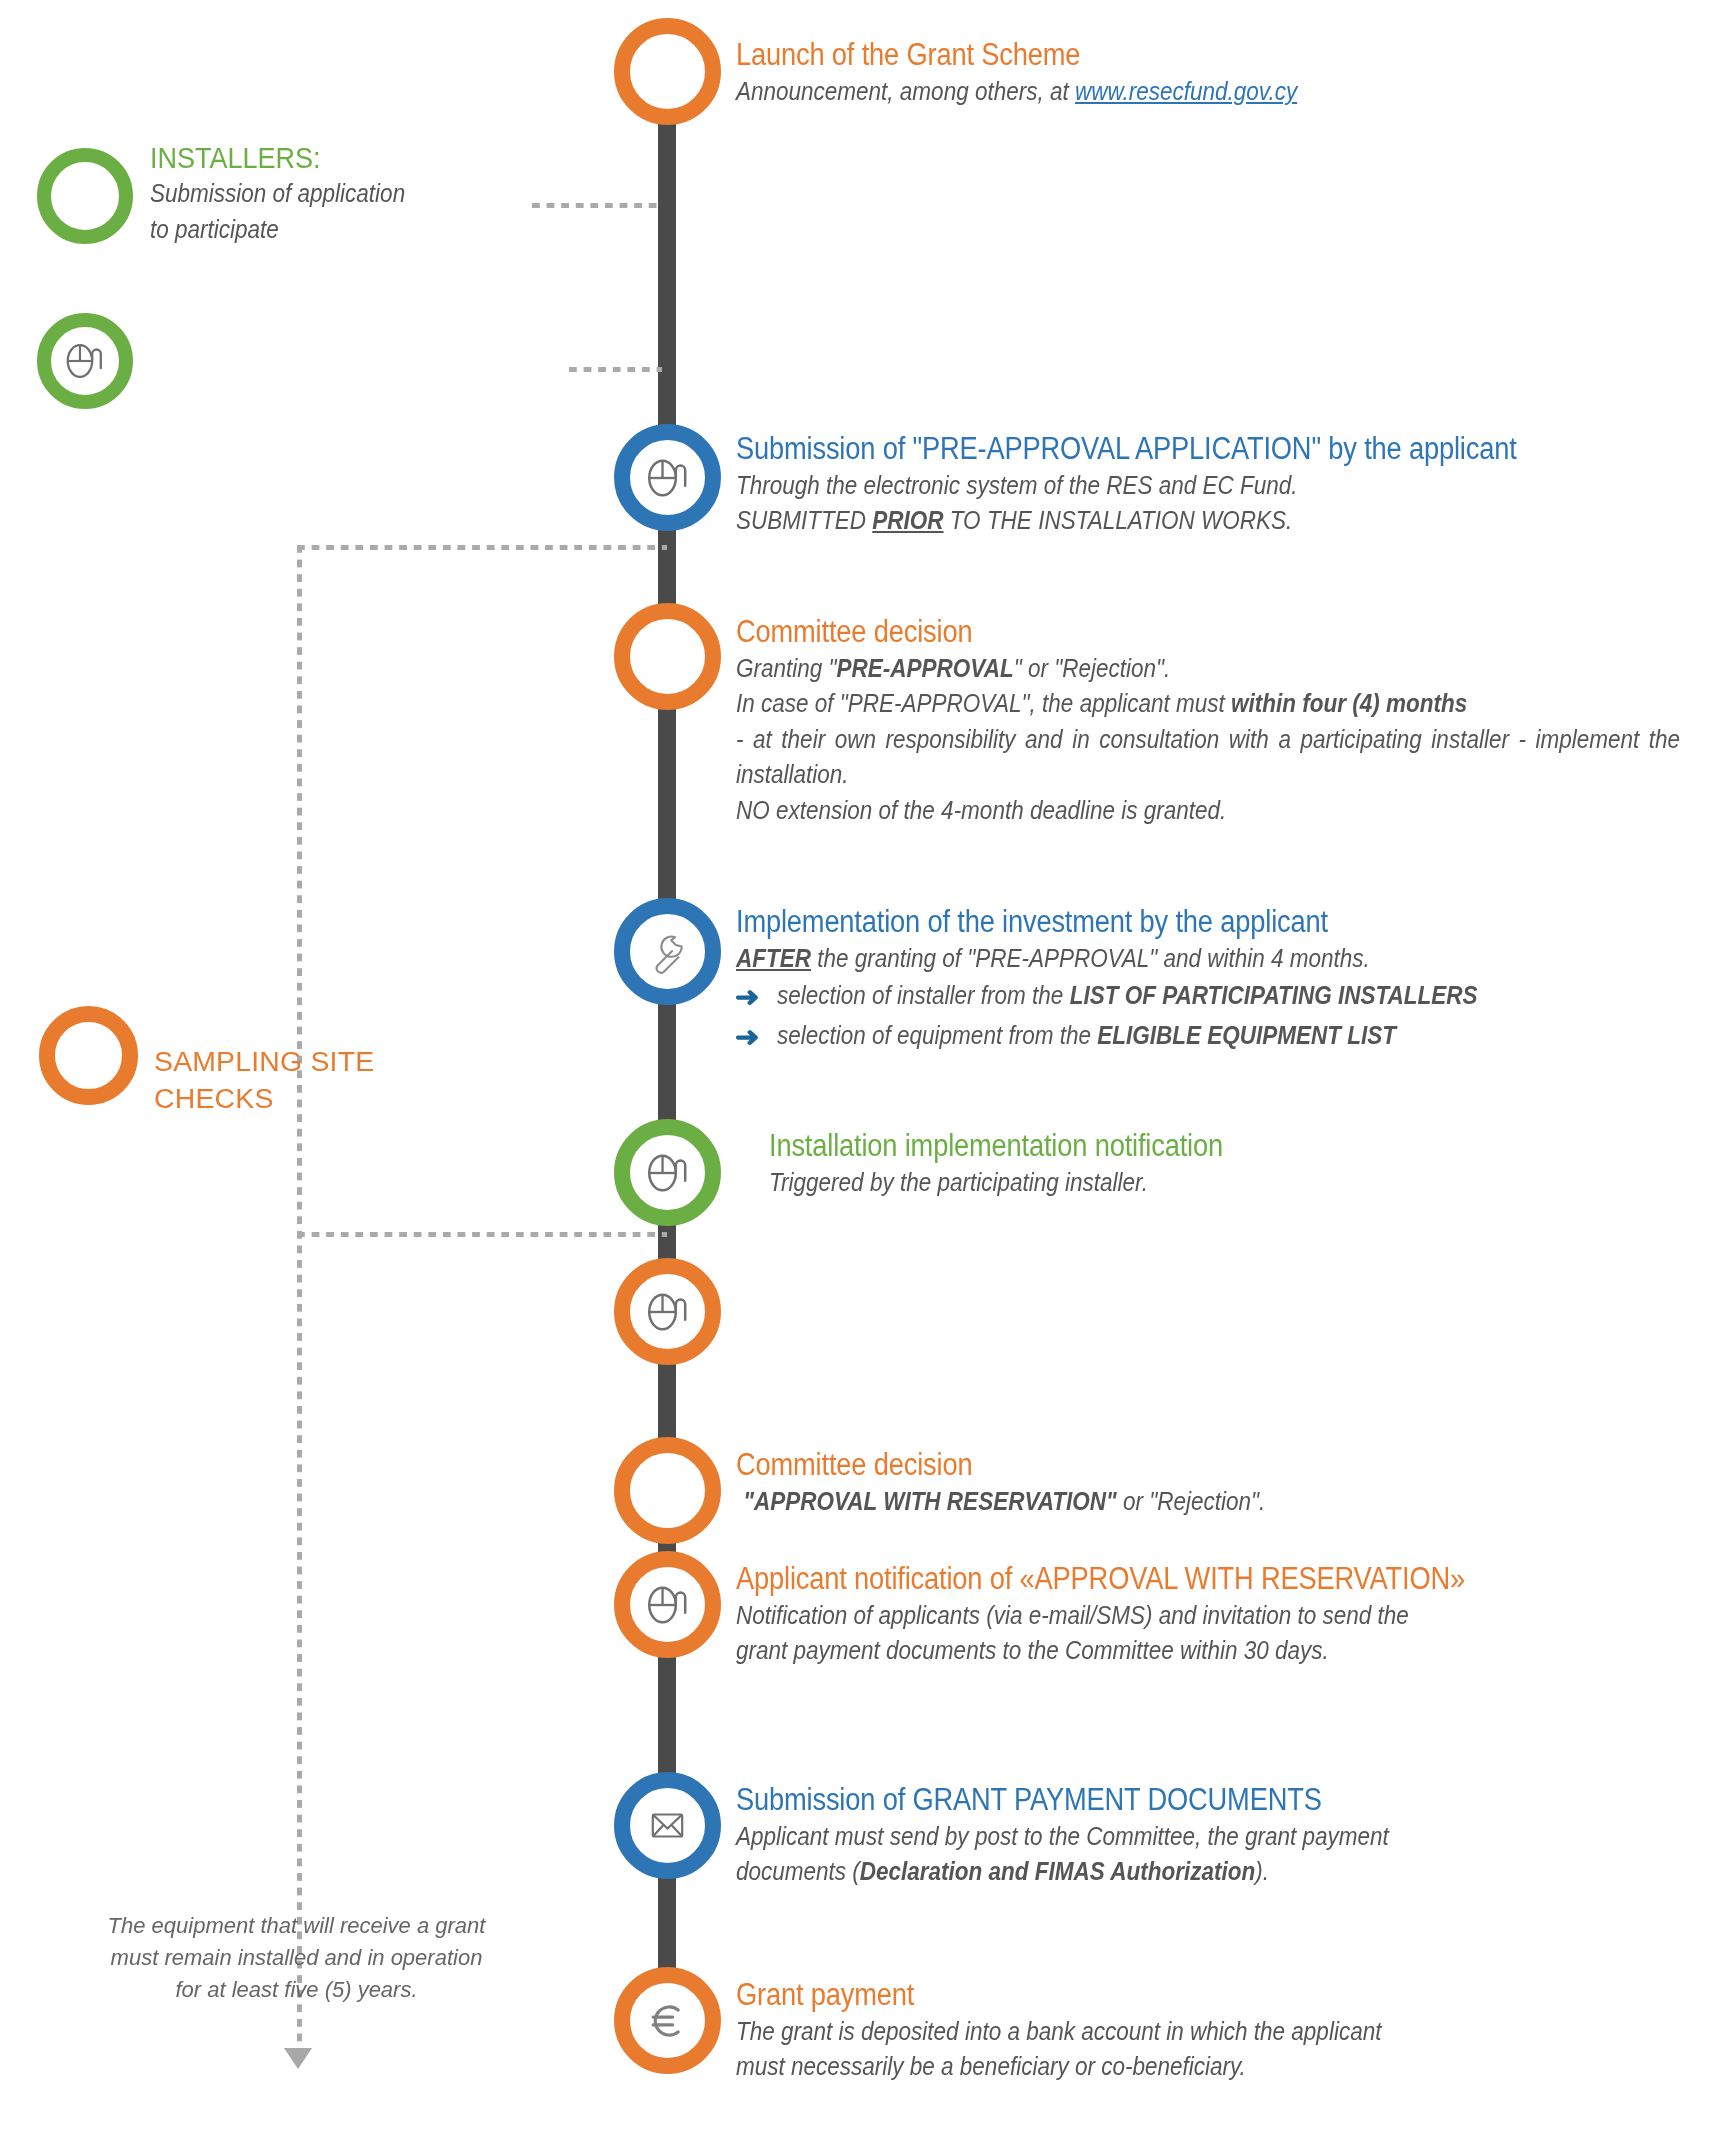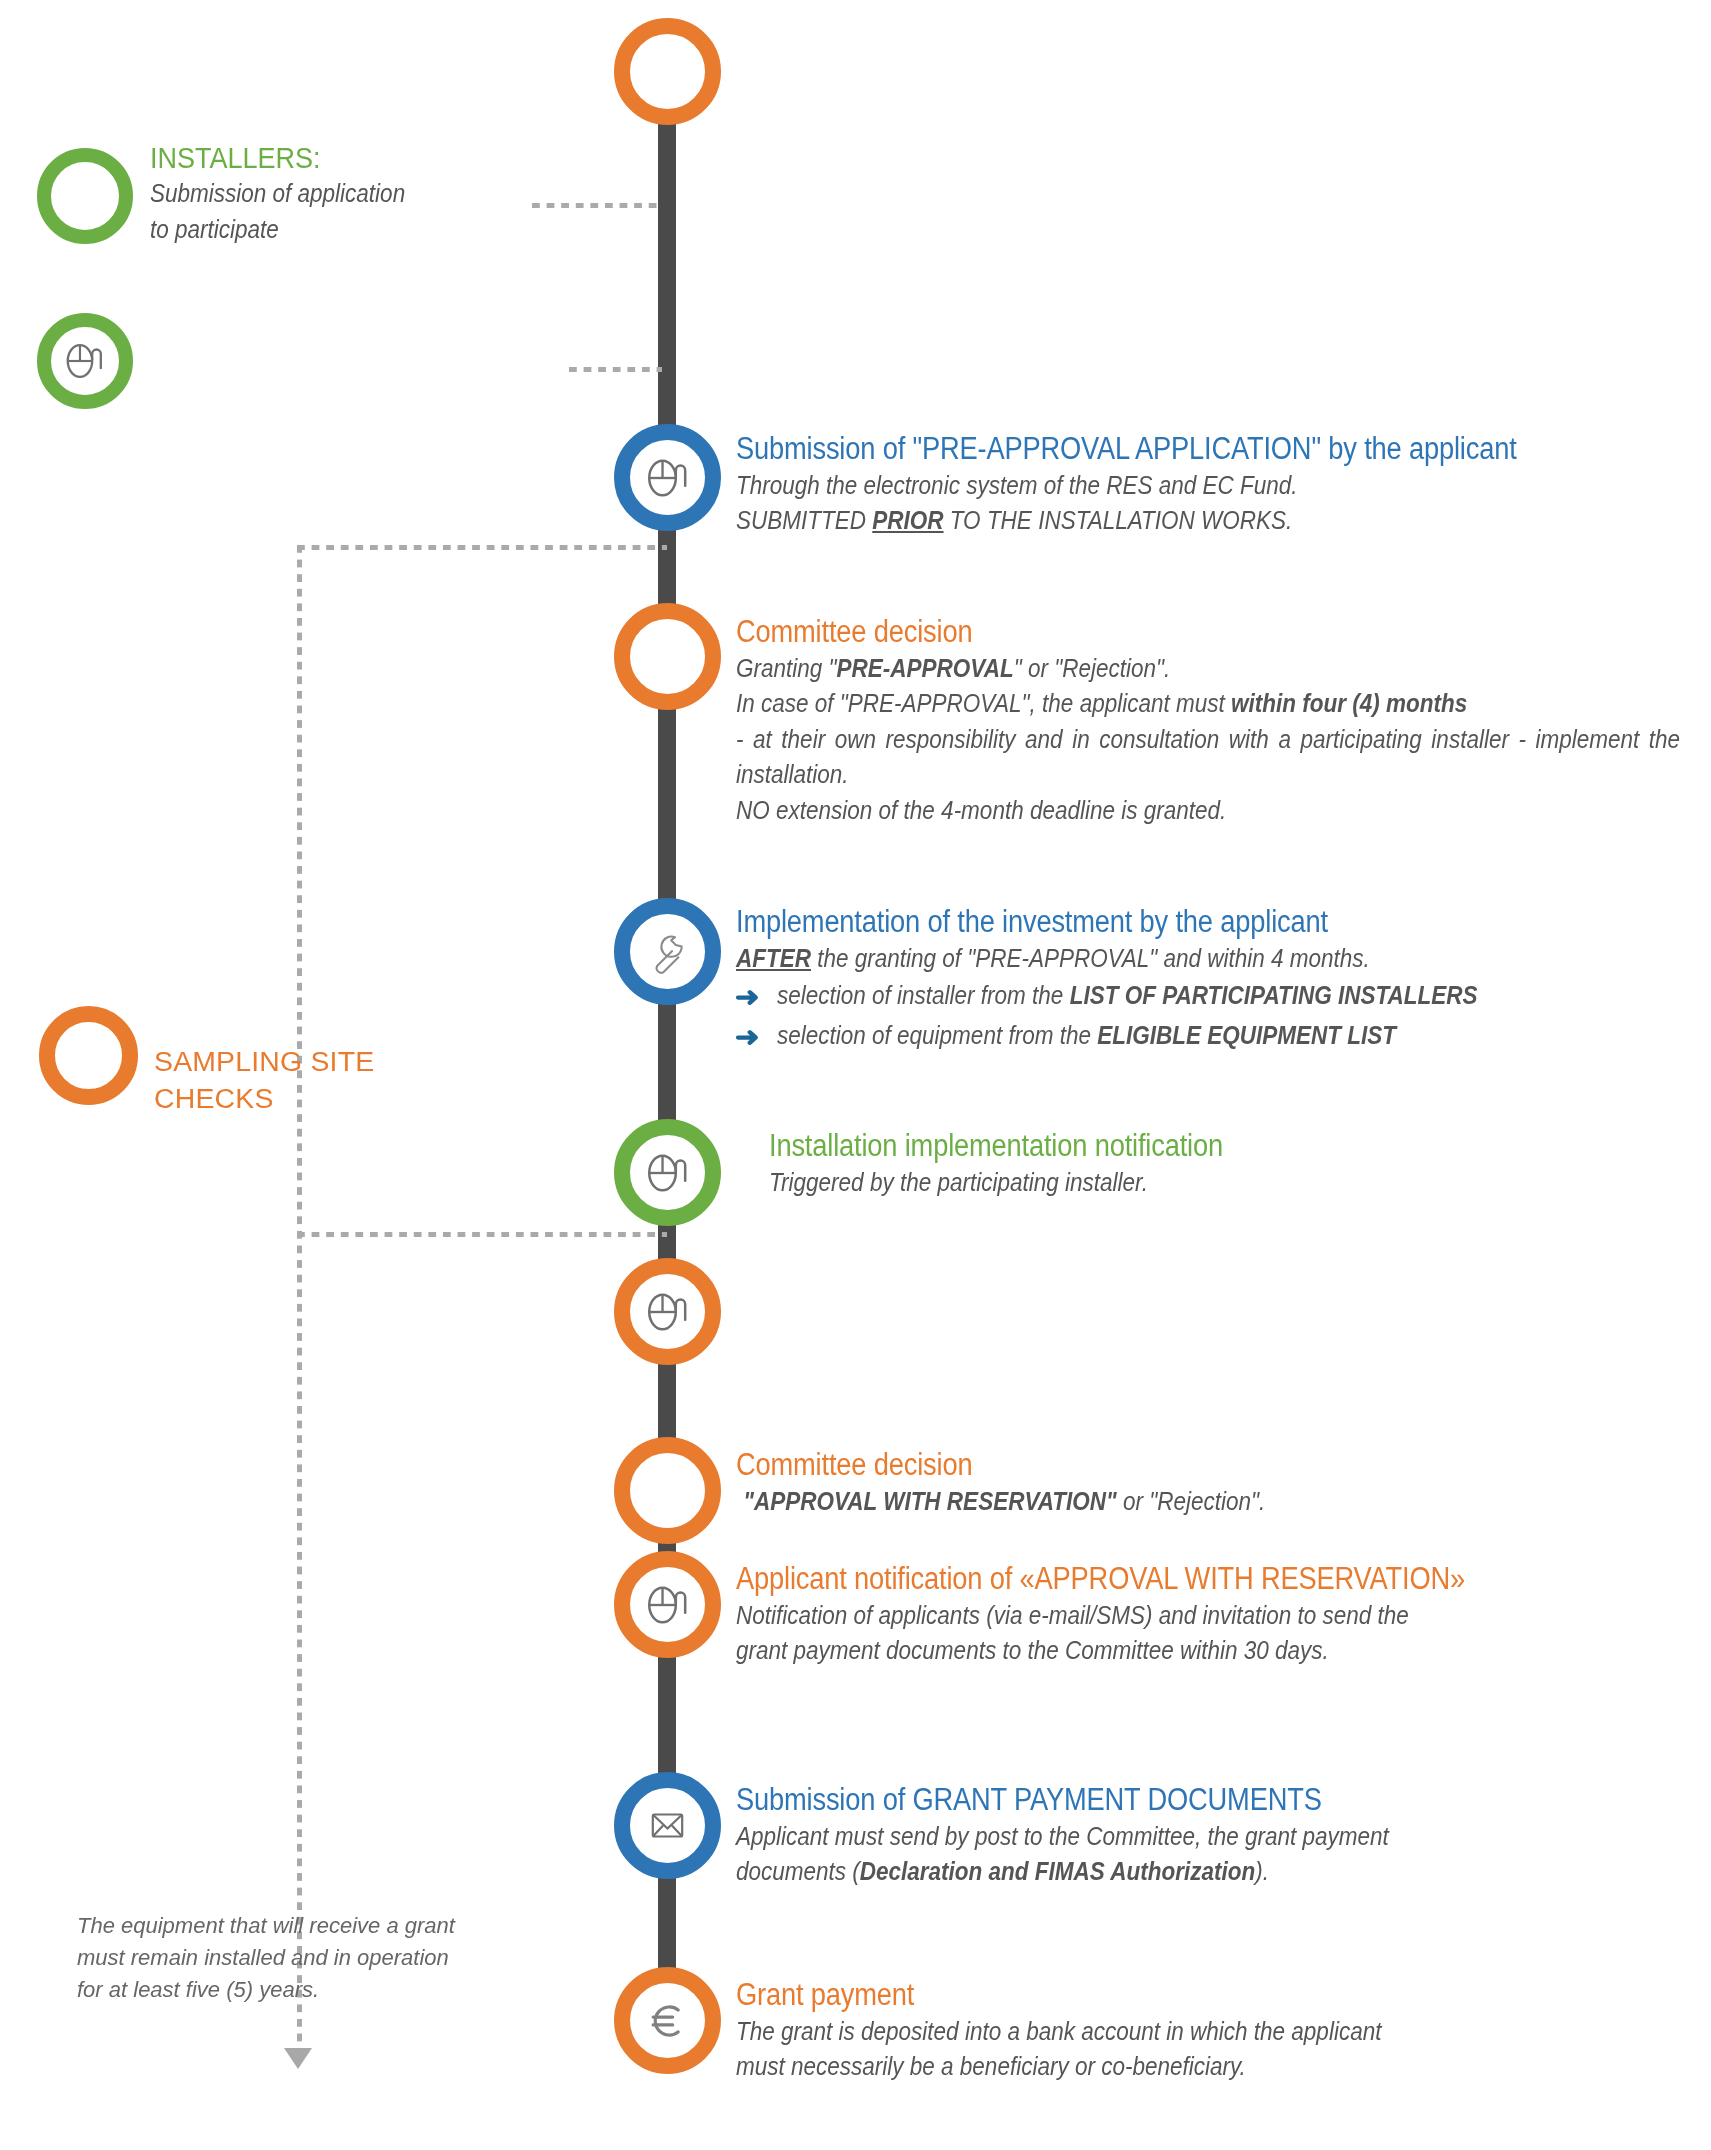--- a/index.html
+++ b/index.html
@@ -146,21 +146,21 @@
   }
 
   .footnote {
     position: absolute;
     z-index: 5;
     font-family: "Liberation Sans", sans-serif;
     font-style: italic;
     font-size: 22px;
     line-height: 1.45;
     color: #666666;
-    text-align: left;
+    text-align: center;
   }
 
   
   .dot-h {
     position: absolute;
     height: 4.9px;
     background-image: linear-gradient(to right, #aaaaaa 0 7.3px, transparent 7.3px 14.6px);
     background-size: 14.6px 4.9px;
     background-repeat: repeat-x;
     z-index: 2;
@@ -220,20 +220,26 @@
     <div>CHECKS</div>
   </div>
 
   <div class="footnote" style="left:77px; top:1910px; width:439px;">
     <div>The equipment that will receive a grant</div>
     <div>must remain installed and in operation</div>
     <div>for at least five (5) years.</div>
   </div>
 
   <div class="node orange" style="left:614px; top:18px; width:107px; height:107px;"></div>
+  <div class="entry" style="left:736px; top:37px; width:943px;">
+    <h2 class="orange">Launch of the Grant Scheme</h2>
+    <div class="line">
+      <span>Announcement, among others, at </span><span class="link">www.resecfund.gov.cy</span>
+    </div>
+  </div>
 
   <div class="node blue" style="left:614px; top:424px; width:107px; height:107px;">
     <svg width="50" height="50" viewBox="0 0 64 64">
       <ellipse cx="25" cy="32" rx="17" ry="22" fill="none" stroke="#707070" stroke-width="3.2"></ellipse>
       <line x1="25" y1="11" x2="25" y2="32" stroke="#707070" stroke-width="3"></line>
       <line x1="8" y1="32" x2="42" y2="32" stroke="#707070" stroke-width="3"></line>
       <path d="M42 30 v-8 a6 6 0 0 1 12 0 v20" fill="none" stroke="#707070" stroke-width="3.2" stroke-linecap="round"></path>
     </svg>
   </div>
   <div class="entry" style="left:736px; top:431px; width:947px;">

